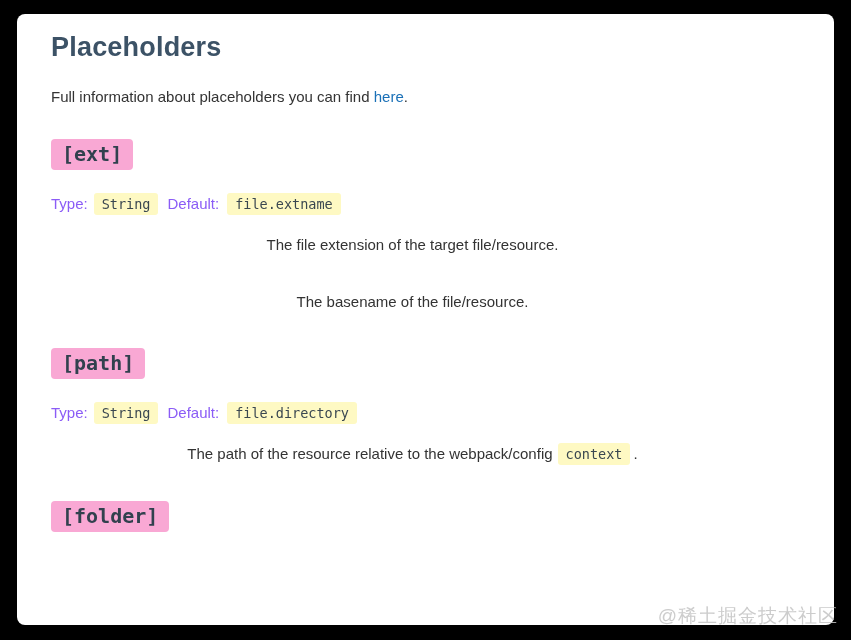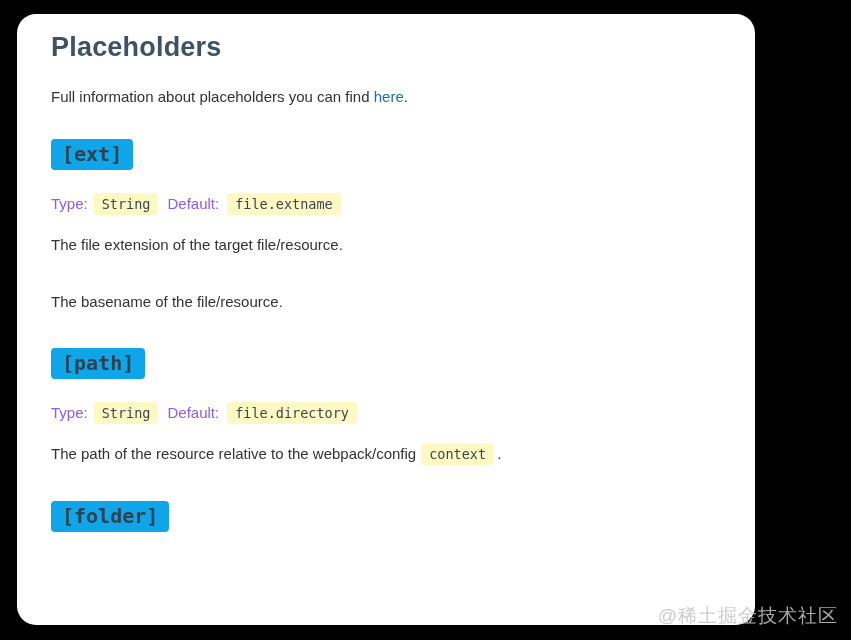--- a/index.html
+++ b/index.html
@@ -6,23 +6,23 @@
   html, body {
     width: 851px; height: 640px;
     background: #000000;
     font-family: "Liberation Sans", sans-serif;
     overflow: hidden;
     position: relative;
   }
   .card {
     position: absolute;
     left: 17px; top: 14px;
-    width: 738px; height: 611px;
+    width: 817px; height: 611px;
     background: #ffffff;
-    border-radius: 19px;
+    border-radius: 8px;
     padding: 18px 60px 0 34px;
     overflow: hidden;
   }
   .page-title {
     font-size: 27px;
     line-height: 1.15;
     font-weight: 700;
     color: #3c5266;
     letter-spacing: 0.2px;
   }
@@ -39,21 +39,21 @@
   }
   .ph-section { margin-top: 32px; }
   .ph-section + .ph-section { margin-top: 36px; }
   .code-heading {
     display: inline-block;
     font-family: "DejaVu Sans Mono", "Liberation Mono", monospace;
     font-size: 20px;
     line-height: 21px;
     font-weight: 600;
     color: #31414e;
-    background: #0ea5e9;
+    background: #f9a8d4;
     padding: 5px 11px;
     border-radius: 4px;
   }
   .meta-row {
     margin-top: 23px;
     font-size: 15px;
     line-height: 21px;
     color: #333333;
   }
   .meta-label { color: #8b5cf6; }
@@ -66,20 +66,21 @@
     border-radius: 3px;
     white-space: nowrap;
   }
   .meta-row .inline-code.first { margin-left: 6px; margin-right: 9px; }
   .meta-row .inline-code.second { margin-left: 8px; }
   .desc {
     margin-top: 19px;
     font-size: 15px;
     line-height: 21px;
     color: #333333;
+    text-align: center;
   }
   .desc .inline-code { margin-left: 5px; margin-right: 3px; }
   .watermark {
     position: absolute;
     right: 13px; bottom: 13px;
     font-size: 19px;
     line-height: 22px;
     color: rgba(195, 195, 195, 0.85);
     letter-spacing: 1px;
     z-index: 5;

